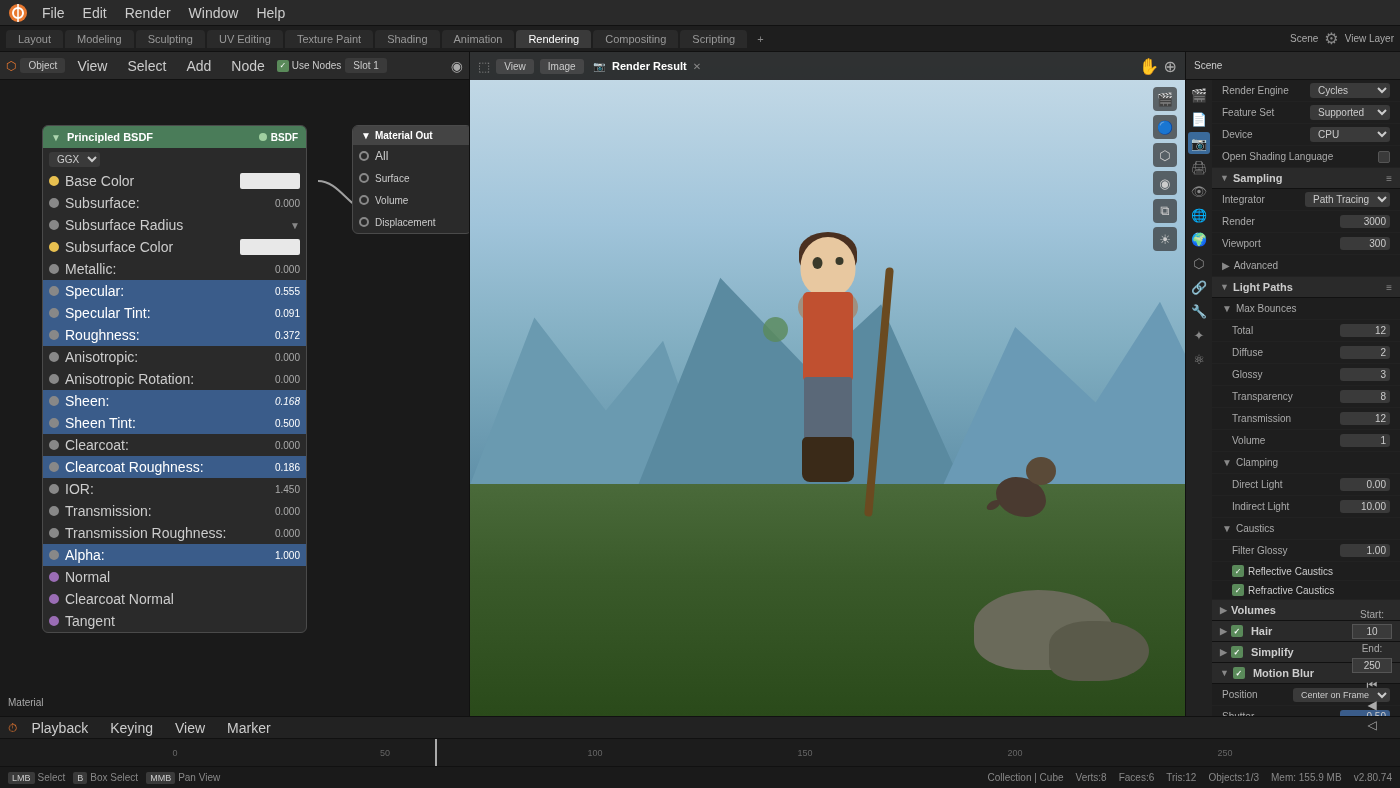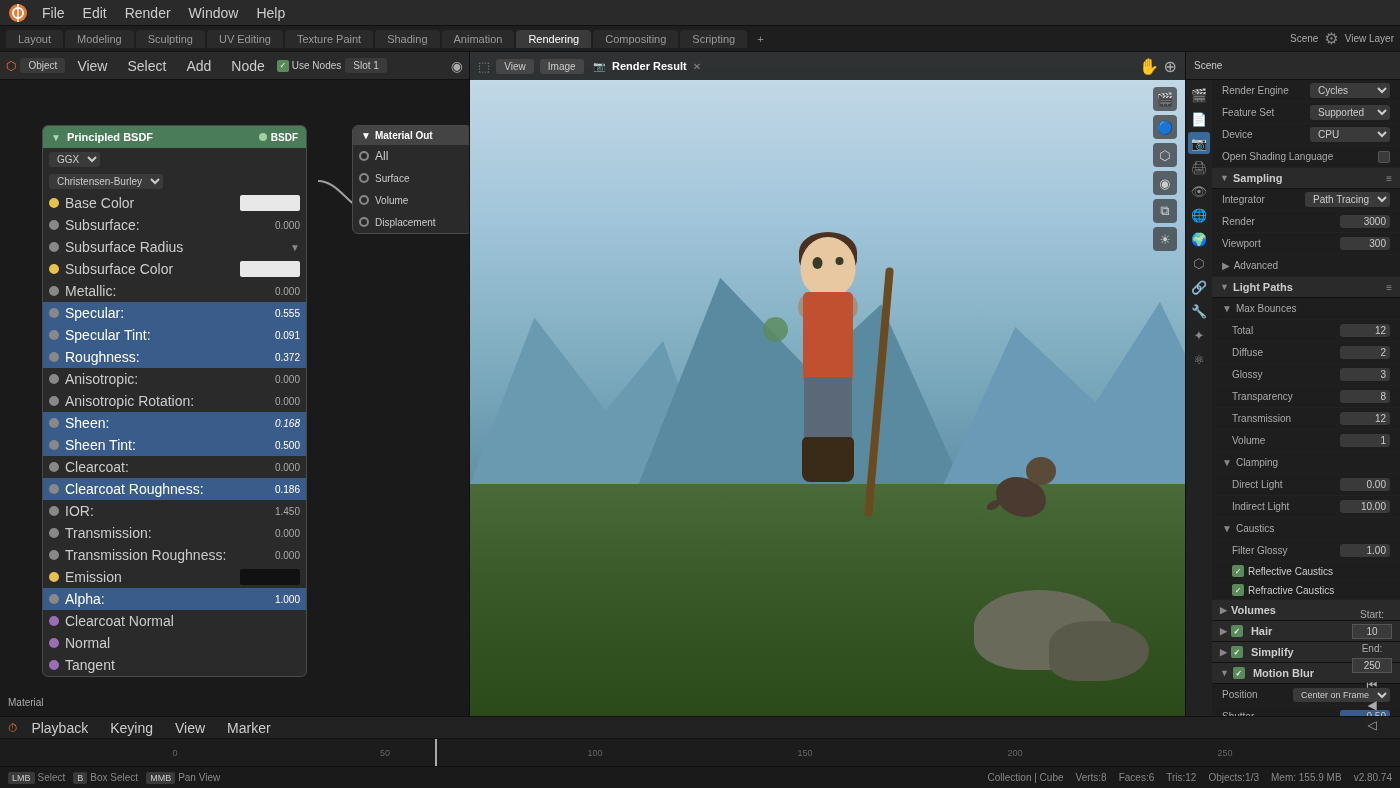--- a/index.html
+++ b/index.html
@@ -763,27 +763,20 @@
           </div>
         </div>
 
         <div class="node-row">
           <div style="flex:1;">
             <select class="node-select">
               <option>GGX</option>
             </select>
           </div>
         </div>
-        <div class="node-row">
-          <div style="flex:1;">
-            <select class="node-select">
-              <option>Christensen-Burley</option>
-            </select>
-          </div>
-        </div>
 
         <div class="node-row">
           <div class="node-socket socket-yellow"></div>
           <span class="node-label">Base Color</span>
           <div class="node-color-swatch" style="background:#e8e8e8;"></div>
         </div>
 
         <div class="node-row">
           <div class="node-socket socket-gray"></div>
           <span class="node-label">Subsurface:</span>
@@ -873,40 +866,35 @@
           <span class="node-label">Transmission:</span>
           <span class="node-value">0.000</span>
         </div>
 
         <div class="node-row">
           <div class="node-socket socket-gray"></div>
           <span class="node-label">Transmission Roughness:</span>
           <span class="node-value">0.000</span>
         </div>
 
-        <div class="node-row">
-          <div class="node-socket socket-yellow"></div>
-          <span class="node-label">Emission</span>
-          <div class="node-color-swatch" style="background:#111;"></div>
-        </div>
 
         <div class="node-row highlighted">
           <div class="node-socket socket-gray"></div>
           <span class="node-label" style="color:#fff;">Alpha:</span>
           <span class="node-value" style="color:#fff;">1.000</span>
         </div>
 
         <div class="node-row">
           <div class="node-socket socket-purple"></div>
+          <span class="node-label">Normal</span>
+        </div>
+
+        <div class="node-row">
+          <div class="node-socket socket-purple"></div>
           <span class="node-label">Clearcoat Normal</span>
-        </div>
-
-        <div class="node-row">
-          <div class="node-socket socket-purple"></div>
-          <span class="node-label">Normal</span>
         </div>
 
         <div class="node-row">
           <div class="node-socket socket-purple"></div>
           <span class="node-label">Tangent</span>
         </div>
       </div>
 
       <div style="position:absolute; bottom:8px; left:8px; font-size:10px; color:#aaa;">Material</div>
 

